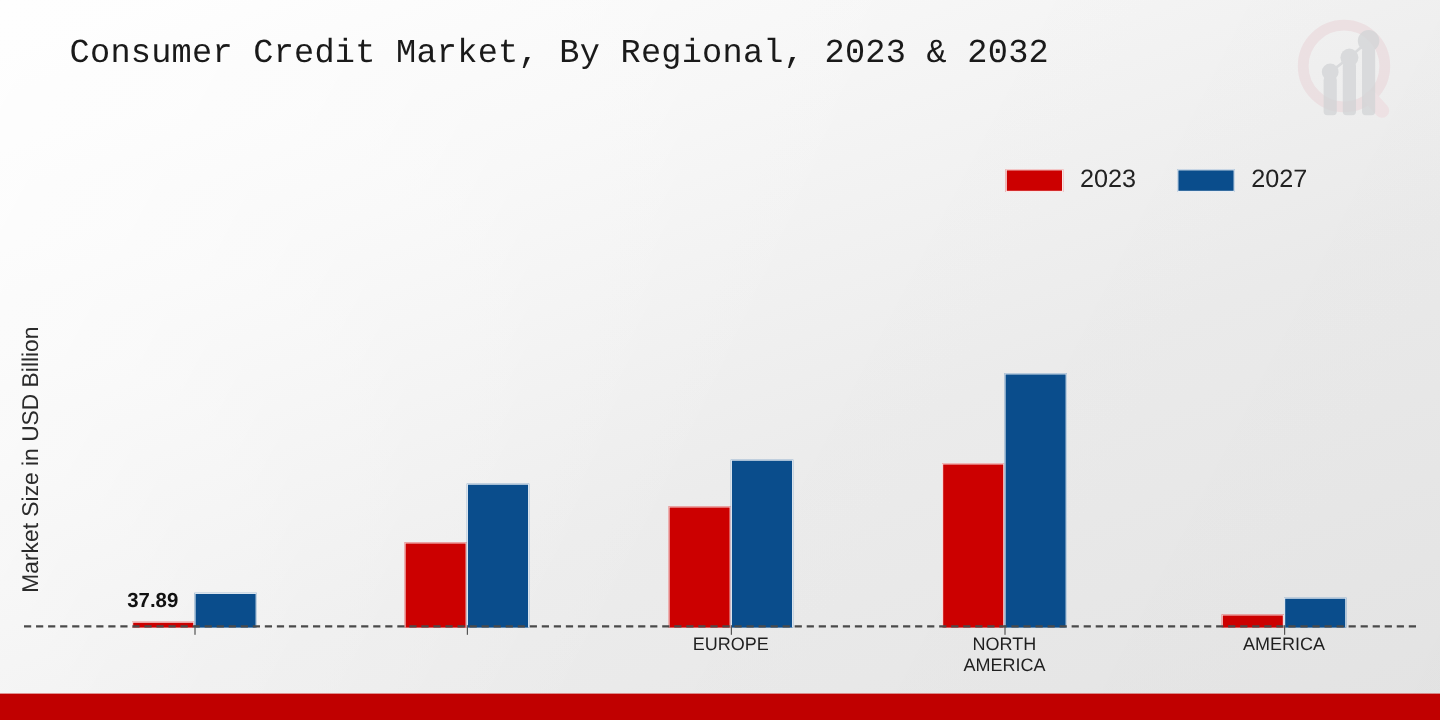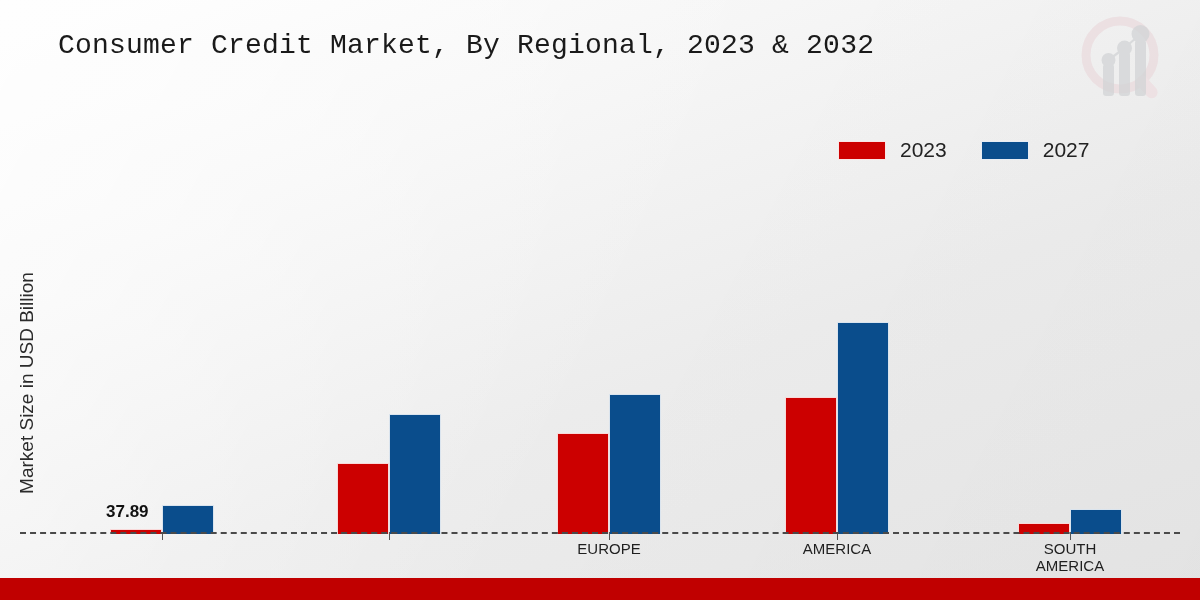--- a/index.html
+++ b/index.html
@@ -97,21 +97,21 @@
     position: absolute;
     left: 0px;
     top: 517px;
     width: 1160px;
     height: 0px;
     border-top: 2px dashed #4a4a4a;
   }
   .groups {
     position: absolute;
     left: 0;
-    top: 15px;
+    top: 4px;
     width: 1200px;
     height: 519px;
   }
   .group {
     position: absolute;
     bottom: 0;
     height: 519px;
   }
   .bars {
     position: absolute;
@@ -235,32 +235,32 @@
     </div>
 
     <div class="group" style="left:785px;">
       <div class="bars">
         <div class="bar" style="background:#cc0000;height:137px;"></div>
         <div class="bar" style="background:#0a4d8c;height:212px;"></div>
       </div>
     </div>
     <div class="tick" style="left:837px;"></div>
     <div class="cat-label" style="left:737px;">
+      <div>NORTH</div>
       <div>AMERICA</div>
     </div>
 
     <div class="group" style="left:1018px;">
       <div class="bars">
         <div class="bar" style="background:#cc0000;height:11px;"></div>
         <div class="bar" style="background:#0a4d8c;height:25px;"></div>
       </div>
     </div>
     <div class="tick" style="left:1070px;"></div>
     <div class="cat-label" style="left:970px;">
-      <div>SOUTH</div>
       <div>AMERICA</div>
     </div>
 
     <div class="baseline" style="left:20px;"></div>
 
   </div>
 
   <div class="footer-bar"></div>
 
 </div>

